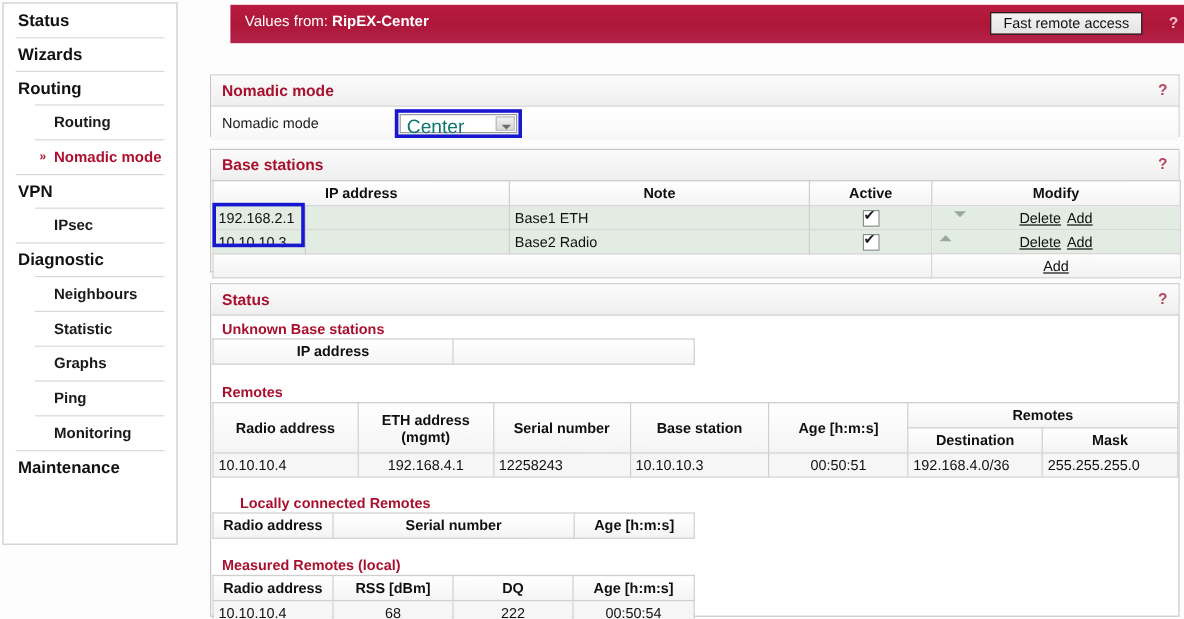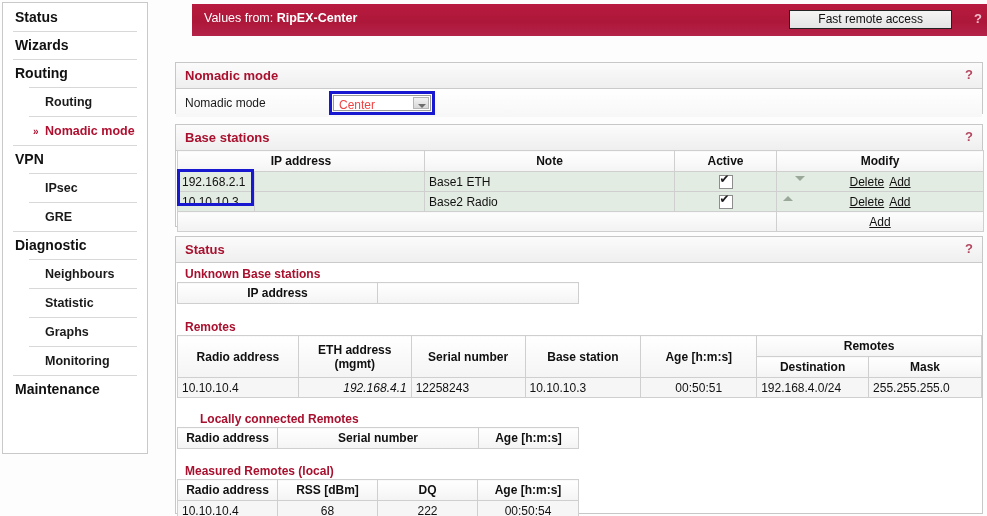--- a/index.html
+++ b/index.html
@@ -54,21 +54,21 @@
     background: linear-gradient(to bottom, #b81b3f 0%, #ad1739 55%, #b4234a 100%);
     margin-left: 20px;
   }
   #topbar-title {
     position: absolute; left: 12px; top: 7px;
     font-size: 12.5px; color: #ffffff;
   }
   #topbar-title b { color: #ffffff; font-weight: bold; }
   #fast-remote-btn {
     position: absolute; right: 53px; top: 6px;
-    height: 19px; padding: 0 28px;
+    height: 19px; padding: 0 10px;
     background: linear-gradient(to bottom, #f4f4f4, #e4e4e4);
     border: 1px solid #222222;
     font-size: 12px; color: #111111;
     font-family: "Liberation Sans", sans-serif;
     line-height: 17px;
     cursor: pointer;
     box-sizing: border-box;
   }
   #topbar-help {
     position: absolute; right: 23px; top: 7px;
@@ -117,21 +117,21 @@
   }
   #nomadic-select {
     width: 100%; height: 100%;
     border: 1px solid #9a9a9a;
     background: #ffffff;
     position: relative;
     box-sizing: border-box;
   }
   #nomadic-value {
     position: absolute; left: 5px; top: 2px;
-    font-size: 12px; color: #ef4444;
+    font-size: 16px; color: #0f766e;
   }
   #nomadic-caret {
     position: absolute; right: 1px; top: 1px; bottom: 1px;
     width: 16px;
     background: linear-gradient(to bottom,#f2f2f2,#d8d8d8);
     border: 1px solid #b5b5b5;
     box-sizing: border-box;
   }
   #nomadic-caret::after {
     content:""; position:absolute; left:4px; top:6px;
@@ -229,39 +229,39 @@
         <span>Nomadic mode</span>
       </div>
       <div class="nav-item nav-top">
         <div class="nav-sep"></div>
         <span>VPN</span>
       </div>
       <div class="nav-item nav-sub">
         <div class="nav-sep"></div>
         <span>IPsec</span>
       </div>
-      <div class="nav-item nav-sub">
-        <div class="nav-sep"></div>
-        <span>GRE</span>
-      </div>
       <div class="nav-item nav-top">
         <div class="nav-sep"></div>
         <span>Diagnostic</span>
       </div>
       <div class="nav-item nav-sub">
         <div class="nav-sep"></div>
         <span>Neighbours</span>
       </div>
       <div class="nav-item nav-sub">
         <div class="nav-sep"></div>
         <span>Statistic</span>
       </div>
       <div class="nav-item nav-sub">
         <div class="nav-sep"></div>
         <span>Graphs</span>
+      </div>
+      <div class="nav-item nav-sub">
+        <div class="nav-sep"></div>
+        <span>Ping</span>
       </div>
       <div class="nav-item nav-sub">
         <div class="nav-sep"></div>
         <span>Monitoring</span>
       </div>
       <div class="nav-item nav-top">
         <div class="nav-sep"></div>
         <span>Maintenance</span>
       </div>
     </nav>
@@ -377,25 +377,25 @@
           <th colspan="2">Remotes</th>
         </tr>
         <tr>
           <th>Destination</th>
           <th>Mask</th>
         </tr>
       </thead>
       <tbody id="remotes-body">
           <tr class="rowwhite">
             <td style="text-align: left;">10.10.10.4</td>
-            <td style="text-align: right; font-style: italic;">192.168.4.1</td>
+            <td style="text-align: center;">192.168.4.1</td>
             <td style="text-align: left;">12258243</td>
             <td style="text-align: left;">10.10.10.3</td>
             <td style="text-align: center;">00:50:51</td>
-            <td style="text-align: left;">192.168.4.0/24</td>
+            <td style="text-align: left;">192.168.4.0/36</td>
             <td style="text-align: left;">255.255.255.0</td>
           </tr>
         </tbody>
     </table>
 
     <div class="sub-title" style="left:24px; top:175px;">Locally connected Remotes</div>
     <table class="grid" style="position:absolute; left:1px; top:190px;">
       <colgroup>
           <col style="width:100px">
           <col style="width:201px">

